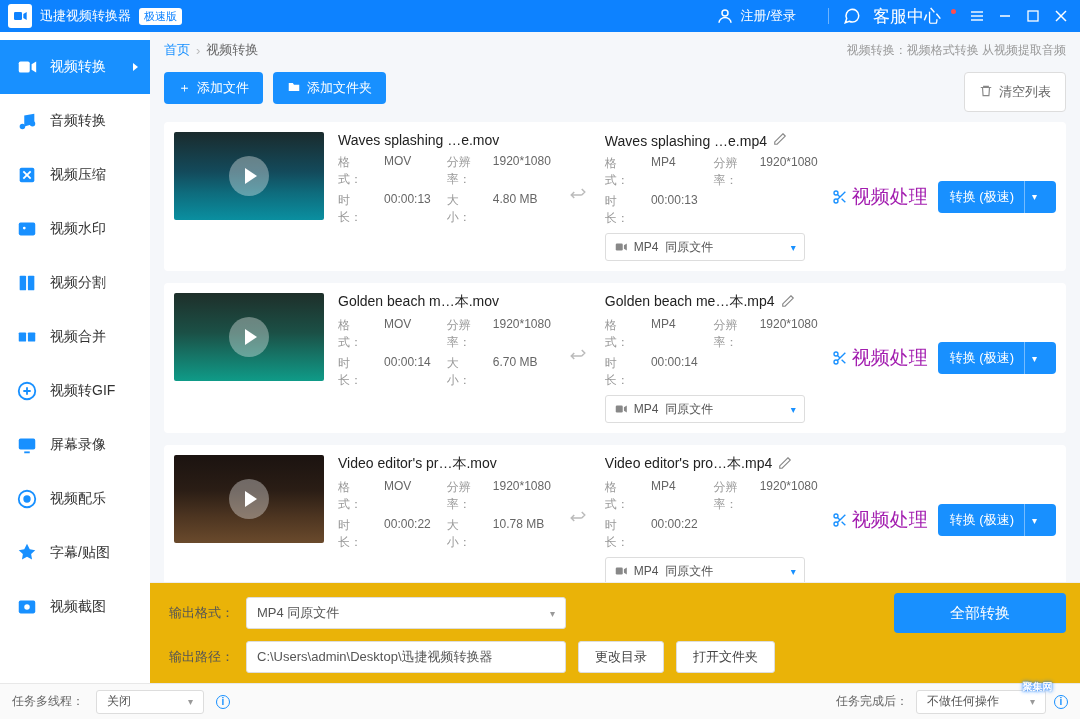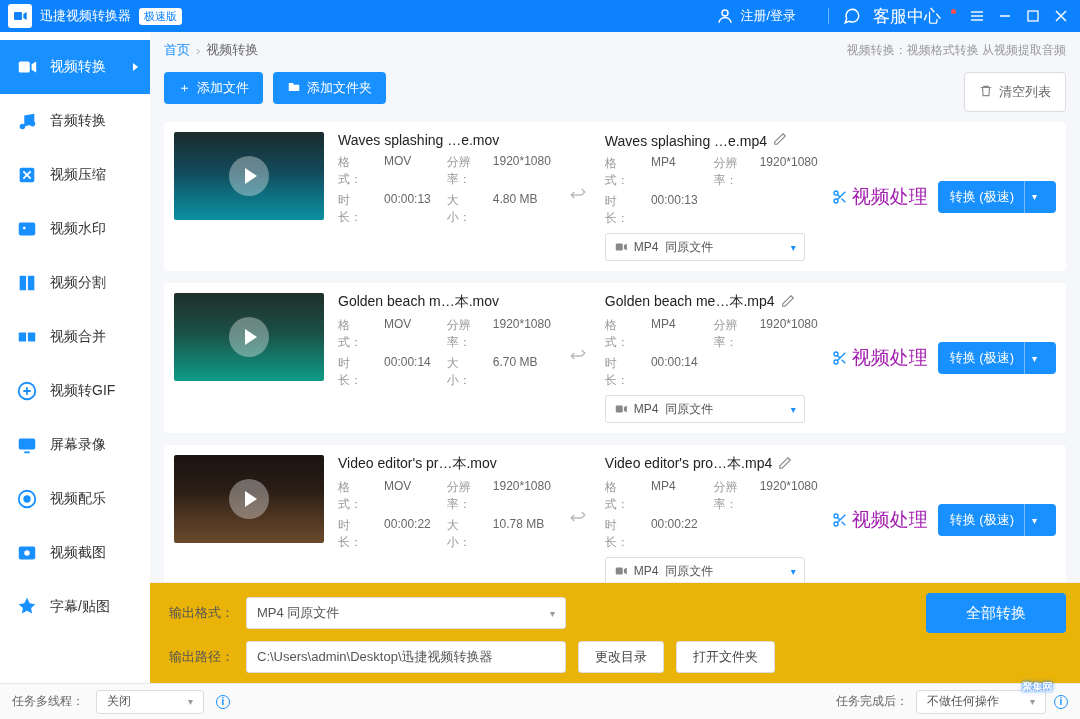--- a/index.html
+++ b/index.html
@@ -46,21 +46,21 @@
 .convert{background:#1890ff;color:#fff;border:none;border-radius:4px;height:32px;padding:0 12px;font-size:13px;cursor:pointer;display:flex;align-items:center}
 .convert .dd{width:20px;border-left:1px solid rgba(255,255,255,.4);margin-left:10px;height:34px;display:flex;align-items:center;justify-content:center;font-size:10px}
 .bottombar{background:#eab308;padding:10px 14px;border-top:1px solid #eee}
 .brow{display:flex;align-items:center;gap:12px;margin-bottom:8px;font-size:13px;color:#444}
 .brow.last{margin-bottom:0}
 .brow .lab{width:70px;text-align:right;color:#555}
 .sel{height:32px;border:1px solid #ddd;border-radius:3px;padding:0 10px;background:#fff;display:flex;align-items:center;cursor:pointer;position:relative;color:#555}
 .sel .chev{margin-left:auto;color:#999;font-size:10px}
 .pathbox{flex:1;max-width:320px}
 .smbtn{height:32px;padding:0 16px;border:1px solid #ddd;background:#fff;border-radius:3px;font-size:13px;color:#444;cursor:pointer}
-.bigbtn{height:40px;padding:0 40px;background:#1890ff;color:#fff;border:none;border-radius:4px;font-size:15px;cursor:pointer;margin-left:auto}
+.bigbtn{height:40px;padding:0 56px;background:#1890ff;color:#fff;border:none;border-radius:4px;font-size:15px;cursor:pointer;margin-left:auto}
 .statusbar{height:36px;background:#fafafa;border-top:1px solid #e8e8e8;display:flex;align-items:center;padding:12px 12px;font-size:12px;color:#666;gap:12px}
 .statusbar .sel{height:24px;width:108px;font-size:12px}
 .statusbar .info{width:14px;height:14px;border:1px solid #1890ff;color:#1890ff;border-radius:50%;display:flex;align-items:center;justify-content:center;font-size:10px;font-weight:bold;cursor:pointer}
 .statusbar .right{margin-left:auto;display:flex;align-items:center;gap:8px}
 .watermark{position:absolute;right:10px;bottom:20px;width:65px;height:25px;pointer-events:none;display:flex;align-items:center;justify-content:center;font-size:10px;font-weight:bold;color:#fff;text-shadow:0 0 4px #1078ff,0 0 2px #1078ff;opacity:.9}
 .icon-svg{width:18px;height:18px}
 </style>
 </head>
 <body>
 
@@ -197,33 +197,33 @@
           <svg viewBox="0 0 24 24" fill="none" stroke="#1890ff" stroke-width="2">
             <circle cx="12" cy="12" r="9"></circle>
             <circle cx="12" cy="12" r="3" fill="#1890ff"></circle>
           </svg>
         </span>
       <span>视频配乐</span>
     </div>
     <div class="sideitem">
       <span class="ic">
           <svg viewBox="0 0 24 24" fill="#1890ff">
+            <path d="M12 2l3 6 6 1-4.5 4 1 6-5.5-3-5.5 3 1-6L3 9l6-1z"></path>
+          </svg>
+        </span>
+      <span>字幕/贴图</span>
+    </div>
+    <div class="sideitem">
+      <span class="ic">
+          <svg viewBox="0 0 24 24" fill="#1890ff">
             <rect x="3" y="5" width="18" height="14" rx="2"></rect>
             <circle cx="12" cy="12" r="3" fill="#fff"></circle>
           </svg>
         </span>
       <span>视频截图</span>
-    </div>
-    <div class="sideitem">
-      <span class="ic">
-          <svg viewBox="0 0 24 24" fill="#1890ff">
-            <path d="M12 2l3 6 6 1-4.5 4 1 6-5.5-3-5.5 3 1-6L3 9l6-1z"></path>
-          </svg>
-        </span>
-      <span>字幕/贴图</span>
     </div>
   </div>
 
   <div class="main">
     <div class="crumbbar">
       <span style="color:#1890ff;cursor:pointer">首页</span>
       <span style="margin:0 6px;color:#bbb">›</span>
       <span>视频转换</span>
       <span class="note">视频转换：视频格式转换 从视频提取音频</span>
     </div>

